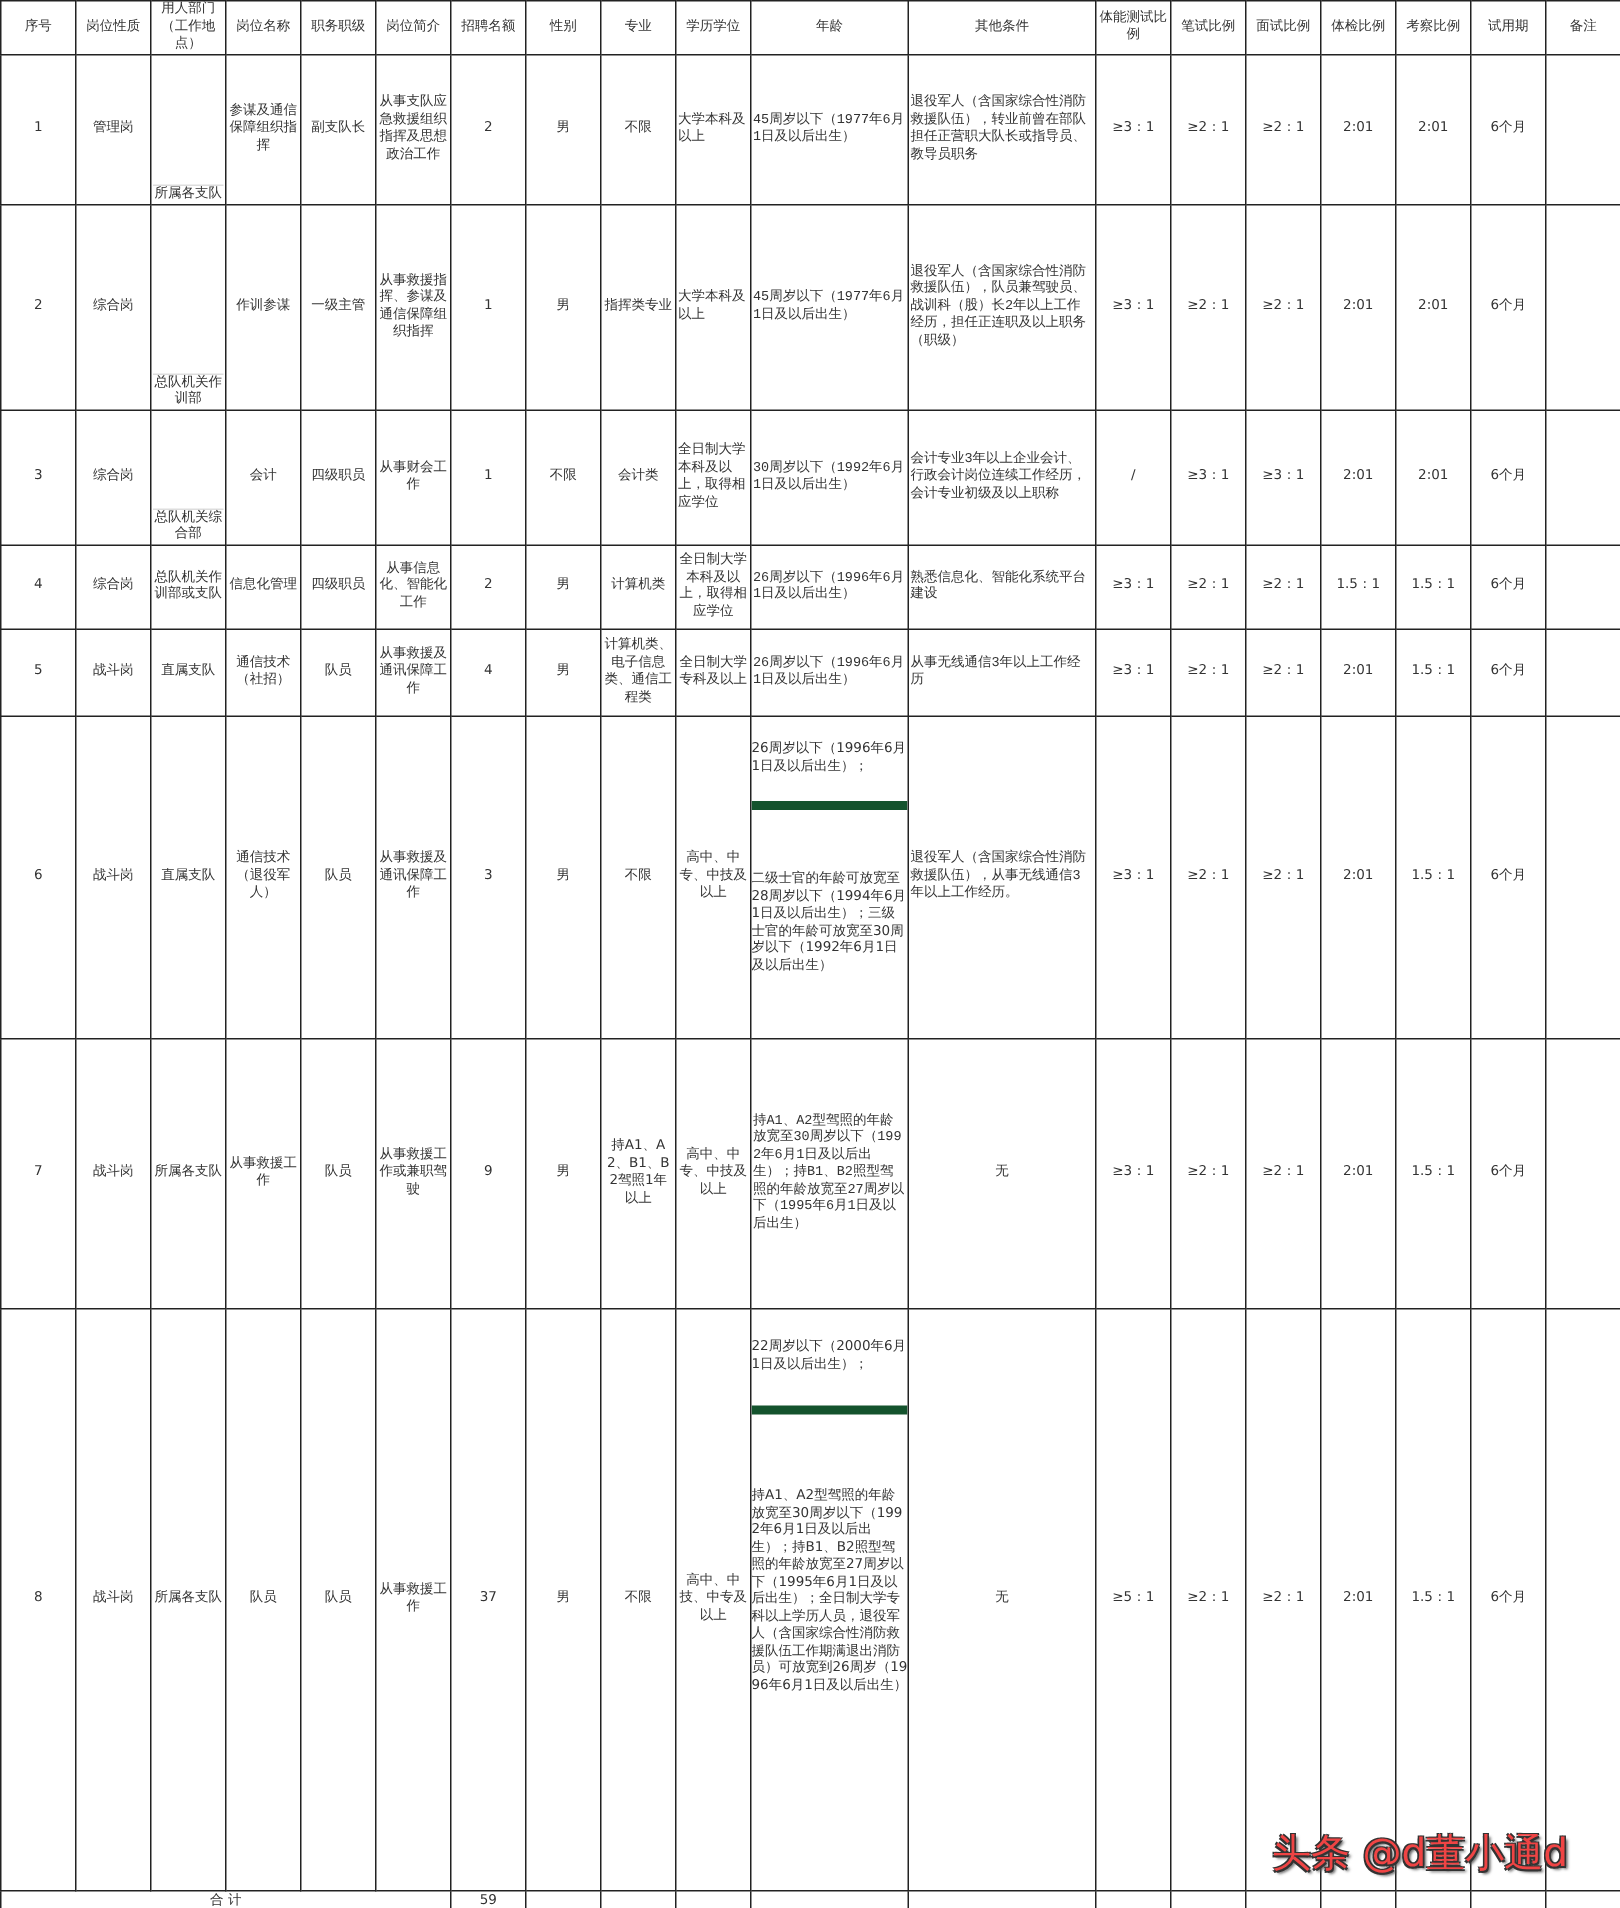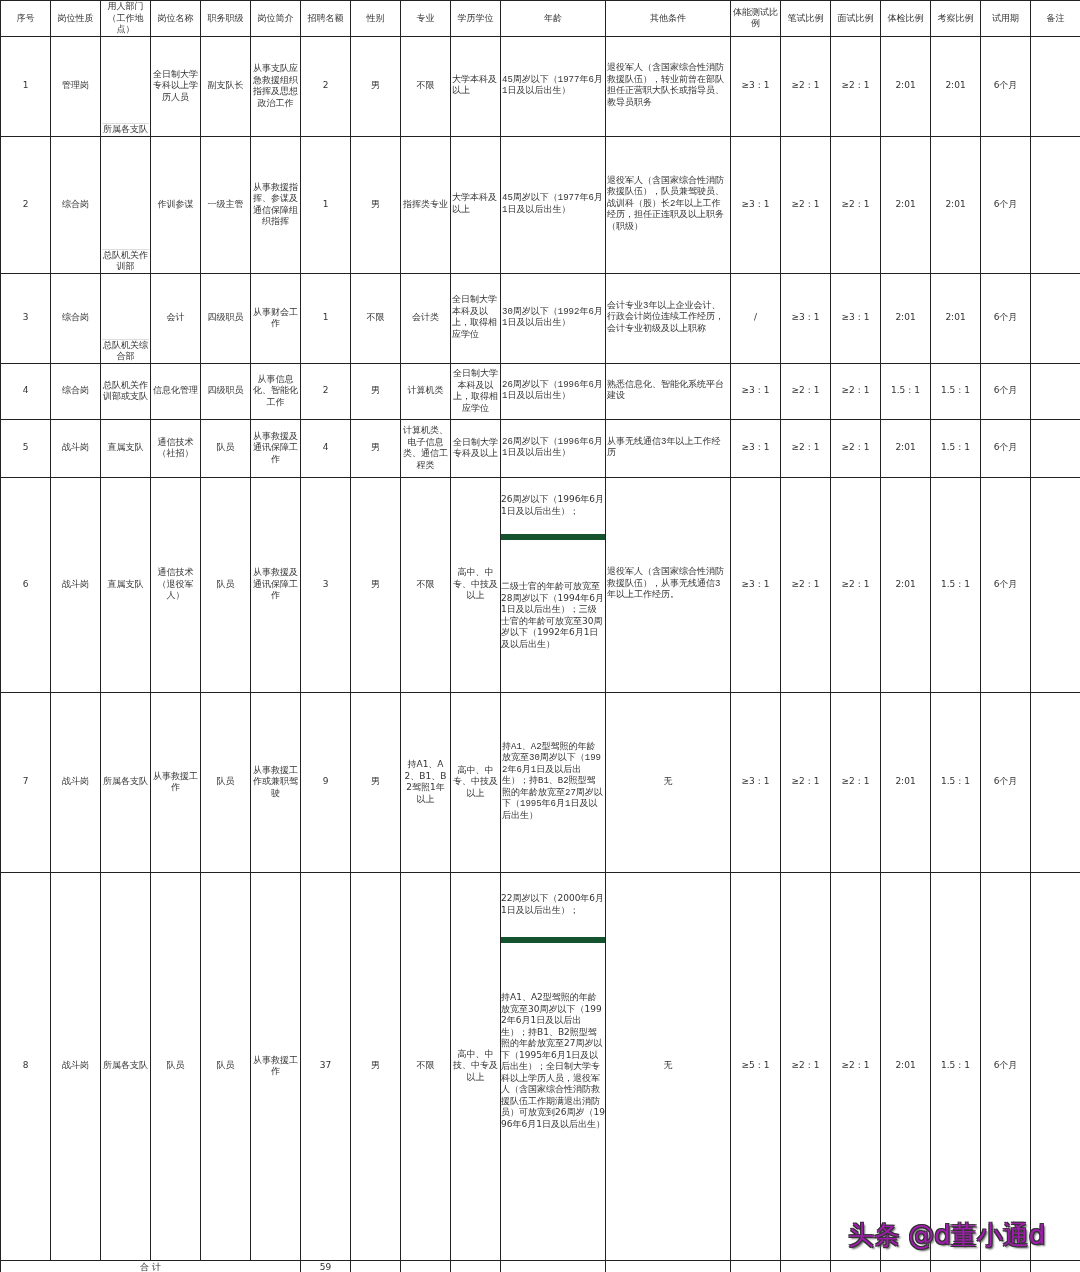--- a/index.html
+++ b/index.html
@@ -9,21 +9,21 @@
   td, th { border: 1.5px solid #222; padding: 0 1px; font-size: 9px; line-height: 11.5px;
            text-align: center; vertical-align: middle; font-weight: normal; overflow: hidden; word-break: break-all; }
   th { height: 33px; color: #333; }
   td.left { text-align: left; font-family: Liberation Mono, monospace; }
   td.dept { vertical-align: bottom; }
   td.dept span { display: block; border-top: 1px solid #ddd; }
   .split { display: flex; flex-direction: column; height: 100%; }
   .split > div { text-align: left; display: flex; align-items: center; }
   .split > div + div { border-top: 6px solid #14532d; }
   tr.total td { height: 13px; font-size: 9px; line-height: 12px; }
-  .watermark { position: absolute; left: 848px; top: 1218px; font-size: 26px; color: #a21caf;
+  .watermark { position: absolute; left: 848px; top: 1218px; font-size: 26px; color: #ef4444;
                font-family: "DejaVu Sans", sans-serif; letter-spacing: 0px;
                text-shadow: 1px 1px 0 #333, -1px -1px 0 #333, 1px -1px 0 #333, -1px 1px 0 #333, 2px 2px 2px #555; }
 </style>
 </head>
 <body>
 
 <table>
   <colgroup>
     <col style="width:50px">
       <col style="width:50px">
@@ -69,21 +69,21 @@
     </tr>
   </thead>
   <tbody>
 
     <tr style="height:100px">
       <td>1</td>
       <td>管理岗</td>
       <td class="dept">
           <span>所属各支队</span>
         </td>
-      <td>全日制大学专科以上学历人员</td>
+      <td>参谋及通信保障组织指挥</td>
       <td>副支队长</td>
       <td>从事支队应急救援组织指挥及思想政治工作</td>
       <td>2</td>
       <td>男</td>
       <td>不限</td>
       <td class="left">大学本科及以上</td>
       <td class="left">45周岁以下（1977年6月1日及以后出生）</td>
       <td class="left">退役军人（含国家综合性消防救援队伍），转业前曾在部队担任正营职大队长或指导员、教导员职务</td>
       <td>≥3：1</td>
       <td>≥2：1</td>

